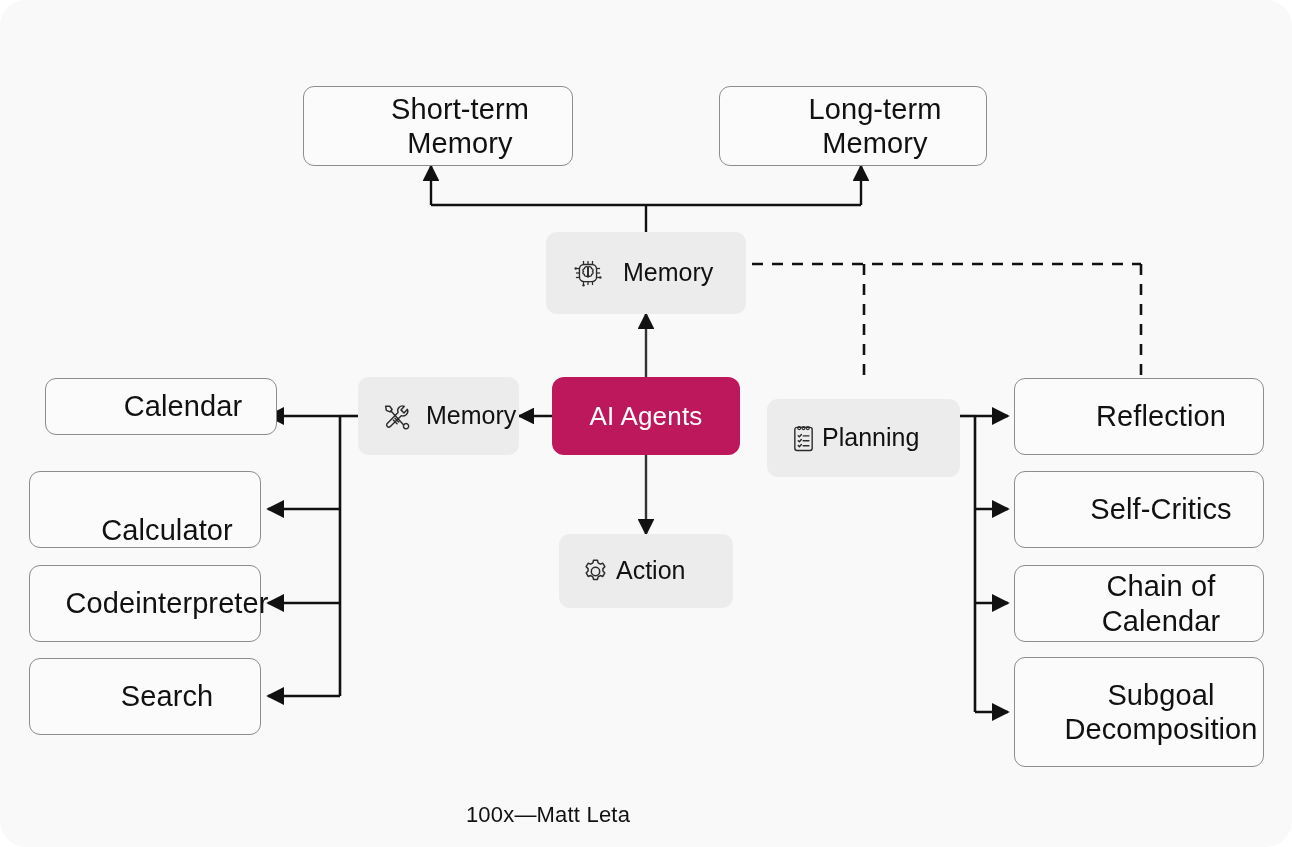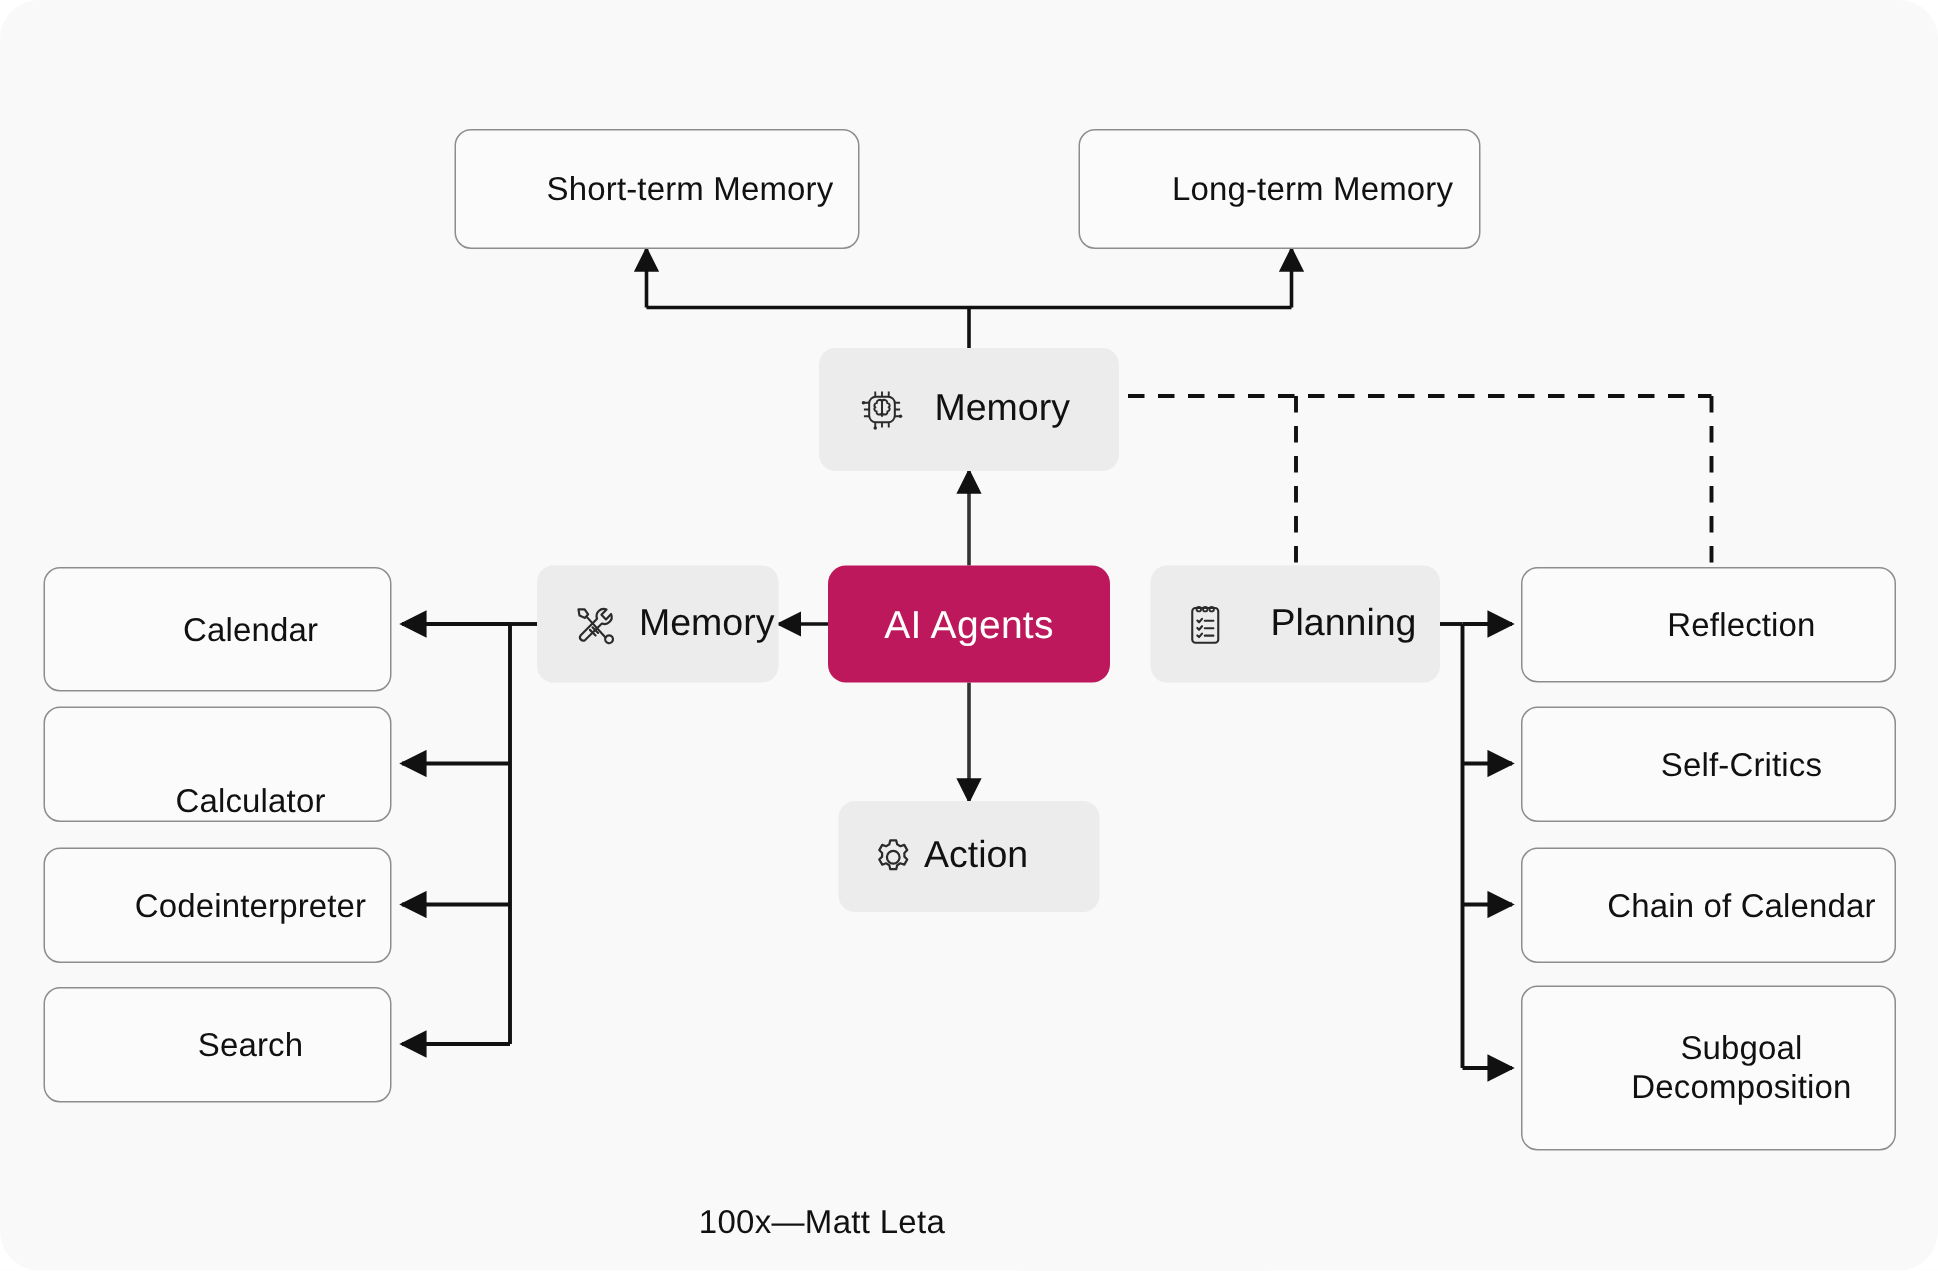--- a/index.html
+++ b/index.html
@@ -21,21 +21,21 @@
     display:flex;align-items:center;justify-content:center;
     border-radius:11px;
     color:#111;
   }
   .node .lbl{white-space:pre-line;text-align:center;line-height:1.18;}
 
   
   .leaf{
     background:#fbfbfb;
     border:1.2px solid #8d8d8d;
-    font-size:22px;
+    font-size:29px;
     letter-spacing:.1px;
     padding-left:44px;
   }
   
   .pill{
     background:#ececec;
     border:none;
     font-size:25px;
     justify-content:flex-start;
     padding-left:24px;
@@ -156,21 +156,21 @@
         <path d="M20 22.6 L24.4 27"></path>
       </svg>
     </span>
     <span class="lbl">Memory</span>
   </div>
 
   <div class="node core" style="left:552px;top:377px;width:188px;height:78px;">
     <span class="lbl">AI Agents</span>
   </div>
 
-  <div class="node pill" style="left:767px;top:377px;width:193px;height:78px;padding-left:20px;gap:27px;">
+  <div class="node pill" style="left:767px;top:399px;width:193px;height:78px;padding-left:20px;gap:2px;">
     <span class="icon">
       <svg width="33" height="33" viewBox="0 0 40 40" fill="none" stroke="#2b2b2b" stroke-width="1.7" stroke-linecap="round" stroke-linejoin="round">
         <rect x="9.5" y="6.5" width="21" height="28" rx="2.6"></rect>
         <g stroke-width="1.5">
           <circle cx="14.8" cy="7.4" r="1.8"></circle>
           <circle cx="20" cy="7.4" r="1.8"></circle>
           <circle cx="25.2" cy="7.4" r="1.8"></circle>
         </g>
         <path d="M13.6 16.6 L15 18 L17.4 15.2"></path>
         <path d="M19.6 16.8 L26.6 16.8"></path>
@@ -186,21 +186,21 @@
   <div class="node pill" style="left:559px;top:534px;width:174px;height:74px;padding-left:20px;gap:4px;">
     <span class="icon">
       <svg width="33" height="33" viewBox="0 0 40 40" fill="none" stroke="#2b2b2b" stroke-width="1.8" stroke-linejoin="round">
         <path d="M17.6 6.4 h4.8 l0.8 3.2 2.6 1.5 3.1-1.1 2.4 4.2 -2.3 2.3 0 3 2.3 2.3 -2.4 4.2 -3.1-1.1 -2.6 1.5 -0.8 3.2 h-4.8 l-0.8-3.2 -2.6-1.5 -3.1 1.1 -2.4-4.2 2.3-2.3 0-3 -2.3-2.3 2.4-4.2 3.1 1.1 2.6-1.5 Z"></path>
         <circle cx="20" cy="20" r="5.1"></circle>
       </svg>
     </span>
     <span class="lbl">Action</span>
   </div>
 
-  <div class="node leaf" style="left:29px;top:378px;width:232px;height:83px;">
+  <div class="node leaf" style="left:45px;top:378px;width:232px;height:57px;">
     <span class="lbl">Calendar</span>
   </div>
   <div class="node leaf" style="left:29px;top:471px;width:232px;height:77px;align-items:flex-end;">
     <span class="lbl">Calculator</span>
   </div>
   <div class="node leaf" style="left:29px;top:565px;width:232px;height:77px;">
     <span class="lbl">Codeinterpreter</span>
   </div>
   <div class="node leaf" style="left:29px;top:658px;width:232px;height:77px;">
     <span class="lbl">Search</span>

